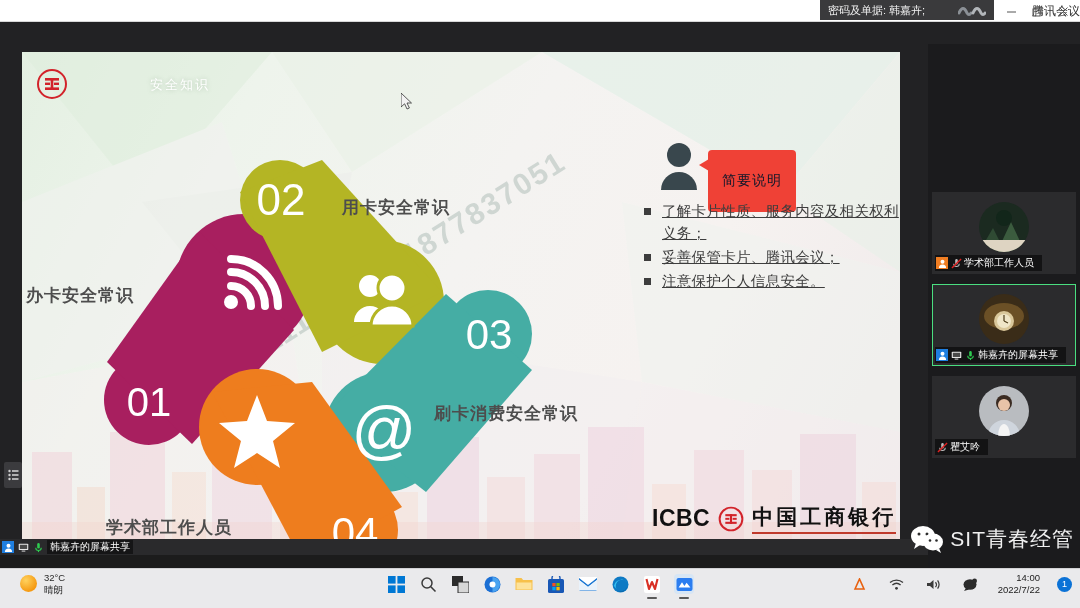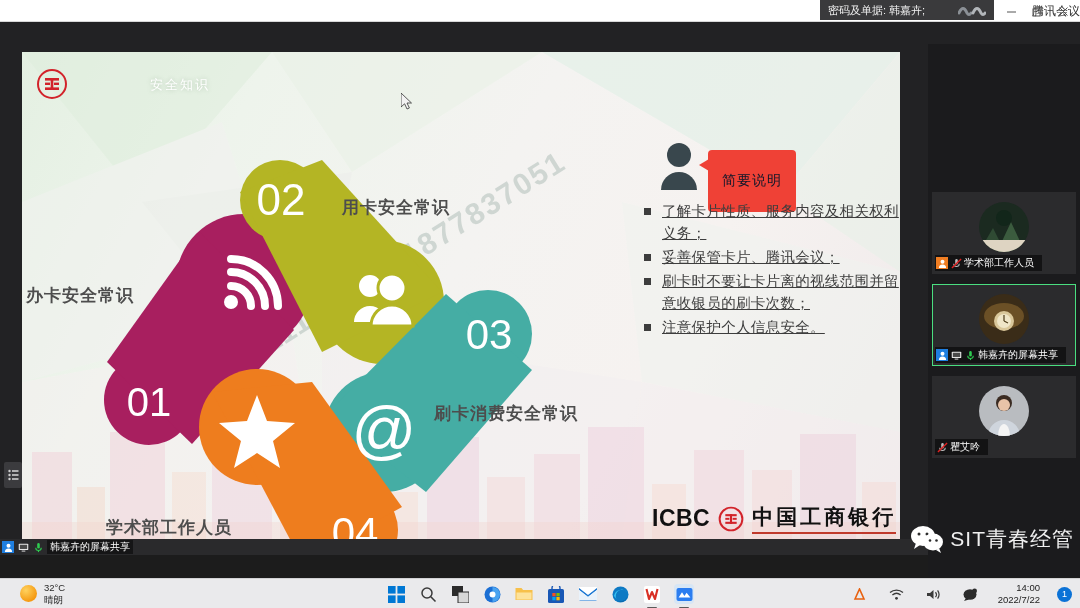--- a/index.html
+++ b/index.html
@@ -167,21 +167,21 @@
 
   
   .wechat-overlay {
     position: absolute; right: 6px; bottom: 2px;
     display: flex; align-items: center; gap: 6px;
   }
   .wechat-text { color: #f0f0f0; font-size: 21px; letter-spacing: 1px; }
 
   
   .taskbar {
-    position: absolute; left: 0; bottom: 0; width: 1080px; height: 30px;
+    position: absolute; left: 0; bottom: 0; width: 1080px; height: 40px;
     background: #eaeaec; border-top: 1px solid #d2d2d4;
   }
   .weather { position: absolute; left: 20px; top: 3px; display: flex; align-items: center; gap: 7px; }
   .sun-dot {
     width: 17px; height: 17px; border-radius: 50%;
     background: radial-gradient(circle at 35% 32%, #ffd25e, #f59a12 70%);
   }
   .weather-txt { font-size: 9.5px; color: #2a2a2a; line-height: 1.25; }
   .tb-center {
     position: absolute; left: 50%; top: 0; transform: translateX(-50%);
@@ -360,21 +360,20 @@
         <div class="brief-head">
           <svg class="person-icon" width="42" height="48" viewBox="0 0 42 48">
             <circle cx="21" cy="13" r="12" fill="#39474d"></circle>
             <path d="M3 48 a18 18 0 0 1 36 0 z" fill="#39474d"></path>
           </svg>
           <div class="brief-badge">简要说明</div>
         </div>
         <ul class="bullets">
           <li><span class="bsq"></span><span>了解卡片性质、服务内容及相关权利义务；</span></li>
           <li><span class="bsq"></span><span>妥善保管卡片、腾讯会议；</span></li>
-          <li><span class="bsq"></span><span>刷卡时不要让卡片离的视线范围并留意收银员的刷卡次数；</span></li>
           <li><span class="bsq"></span><span>注意保护个人信息安全。</span></li>
         </ul>
       </div>
 
       <div class="footer-logo">
         <div class="footer-icbc">ICBC</div>
         <svg width="26" height="26" viewBox="0 0 32 32">
           <circle cx="16" cy="16" r="14" fill="none" stroke="#d2232a" stroke-width="2.4"></circle>
           <rect x="9" y="10" width="14" height="2.6" fill="#d2232a"></rect>
           <rect x="9" y="19.4" width="14" height="2.6" fill="#d2232a"></rect>

